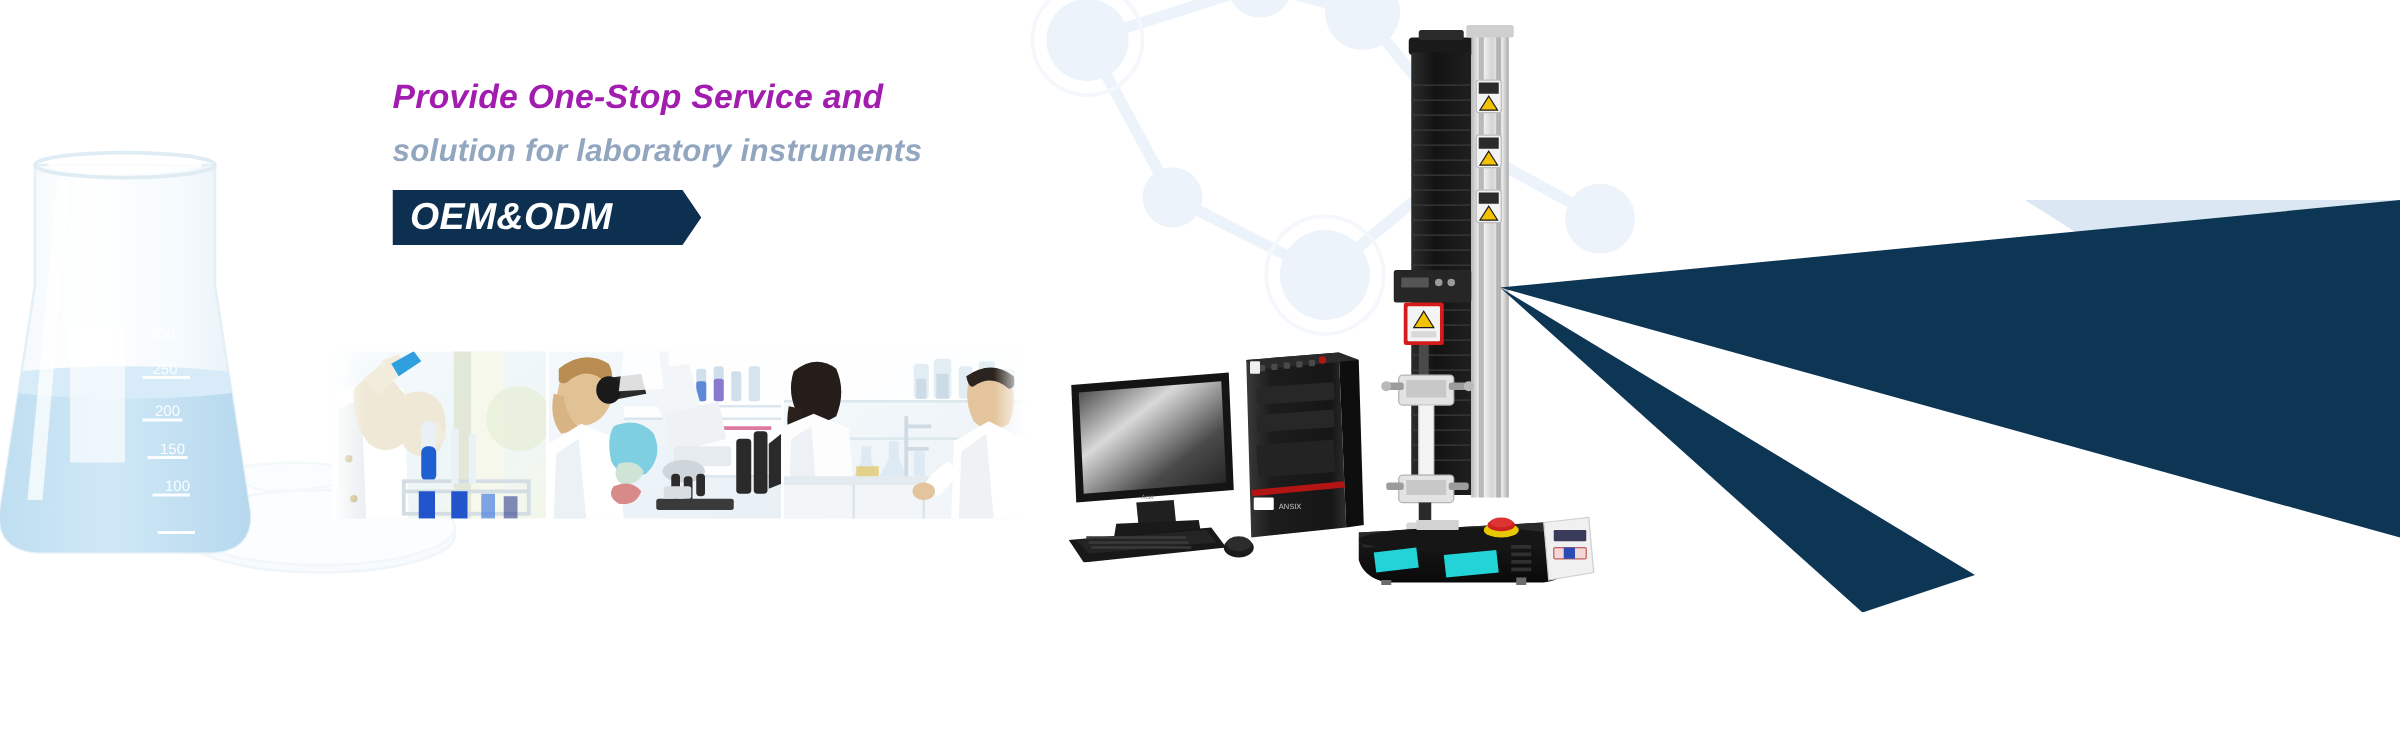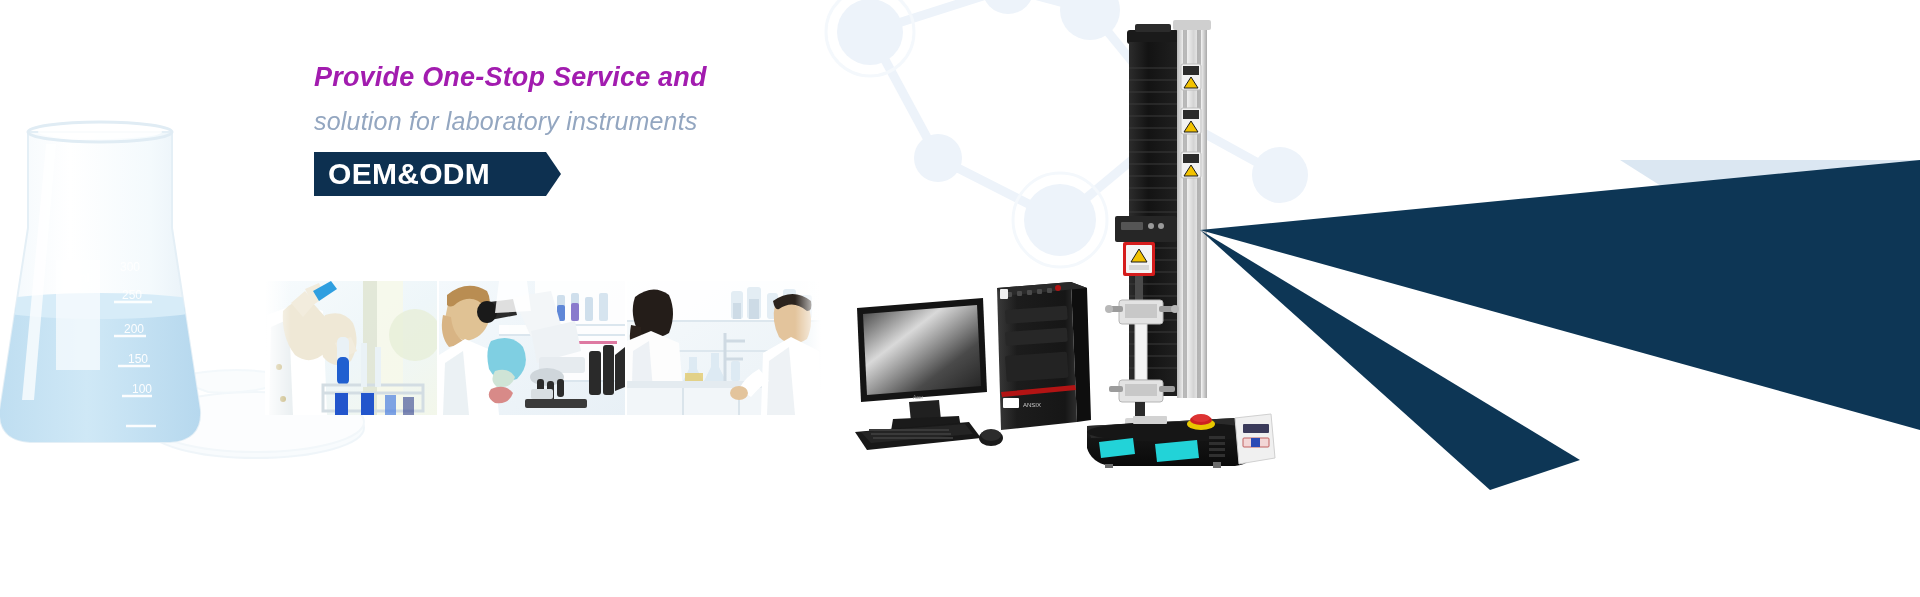--- a/index.html
+++ b/index.html
@@ -50,21 +50,21 @@
     font-style: italic;
     font-weight: bold;
     color: #a21caf;
     letter-spacing: 0.2px;
     line-height: 44px;
     white-space: nowrap;
   }
   .headline-line2 {
     font-size: 25px;
     font-style: italic;
-    font-weight: normal;
+    font-weight: bold;
     color: #93a6c0;
     letter-spacing: 0.2px;
     line-height: 44px;
     white-space: nowrap;
   }
   .oem-badge {
     position: relative;
     display: inline-block;
     margin-top: 9px;
     height: 44px;
@@ -74,20 +74,21 @@
     left: 0;
     top: 0;
     width: 247px;
     height: 44px;
   }
   .oem-badge-text {
     position: relative;
     display: block;
     padding: 0 0 0 14px;
     font-size: 30px;
+    font-style: italic;
     font-weight: bold;
     color: #ffffff;
     line-height: 44px;
     letter-spacing: 0.3px;
     white-space: nowrap;
   }
 
   
   .flask-art {
     position: absolute;

